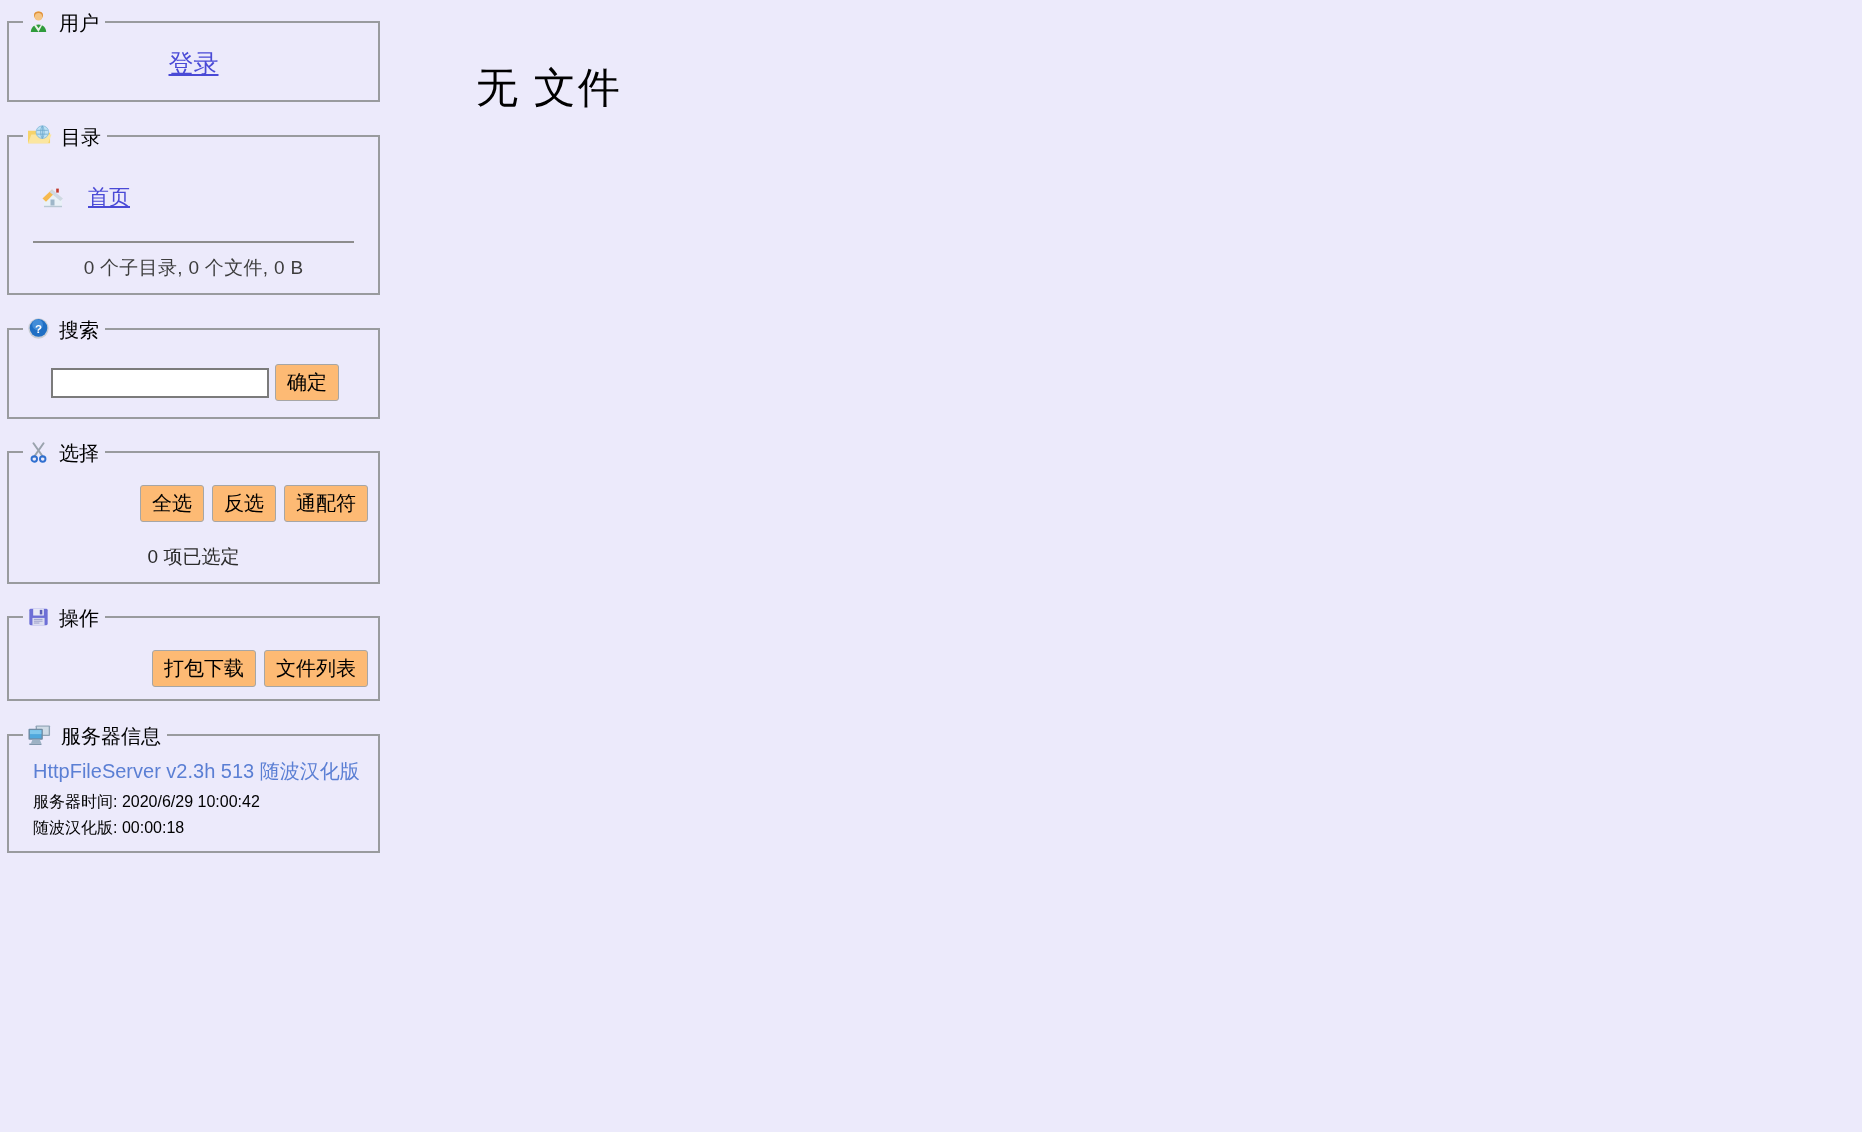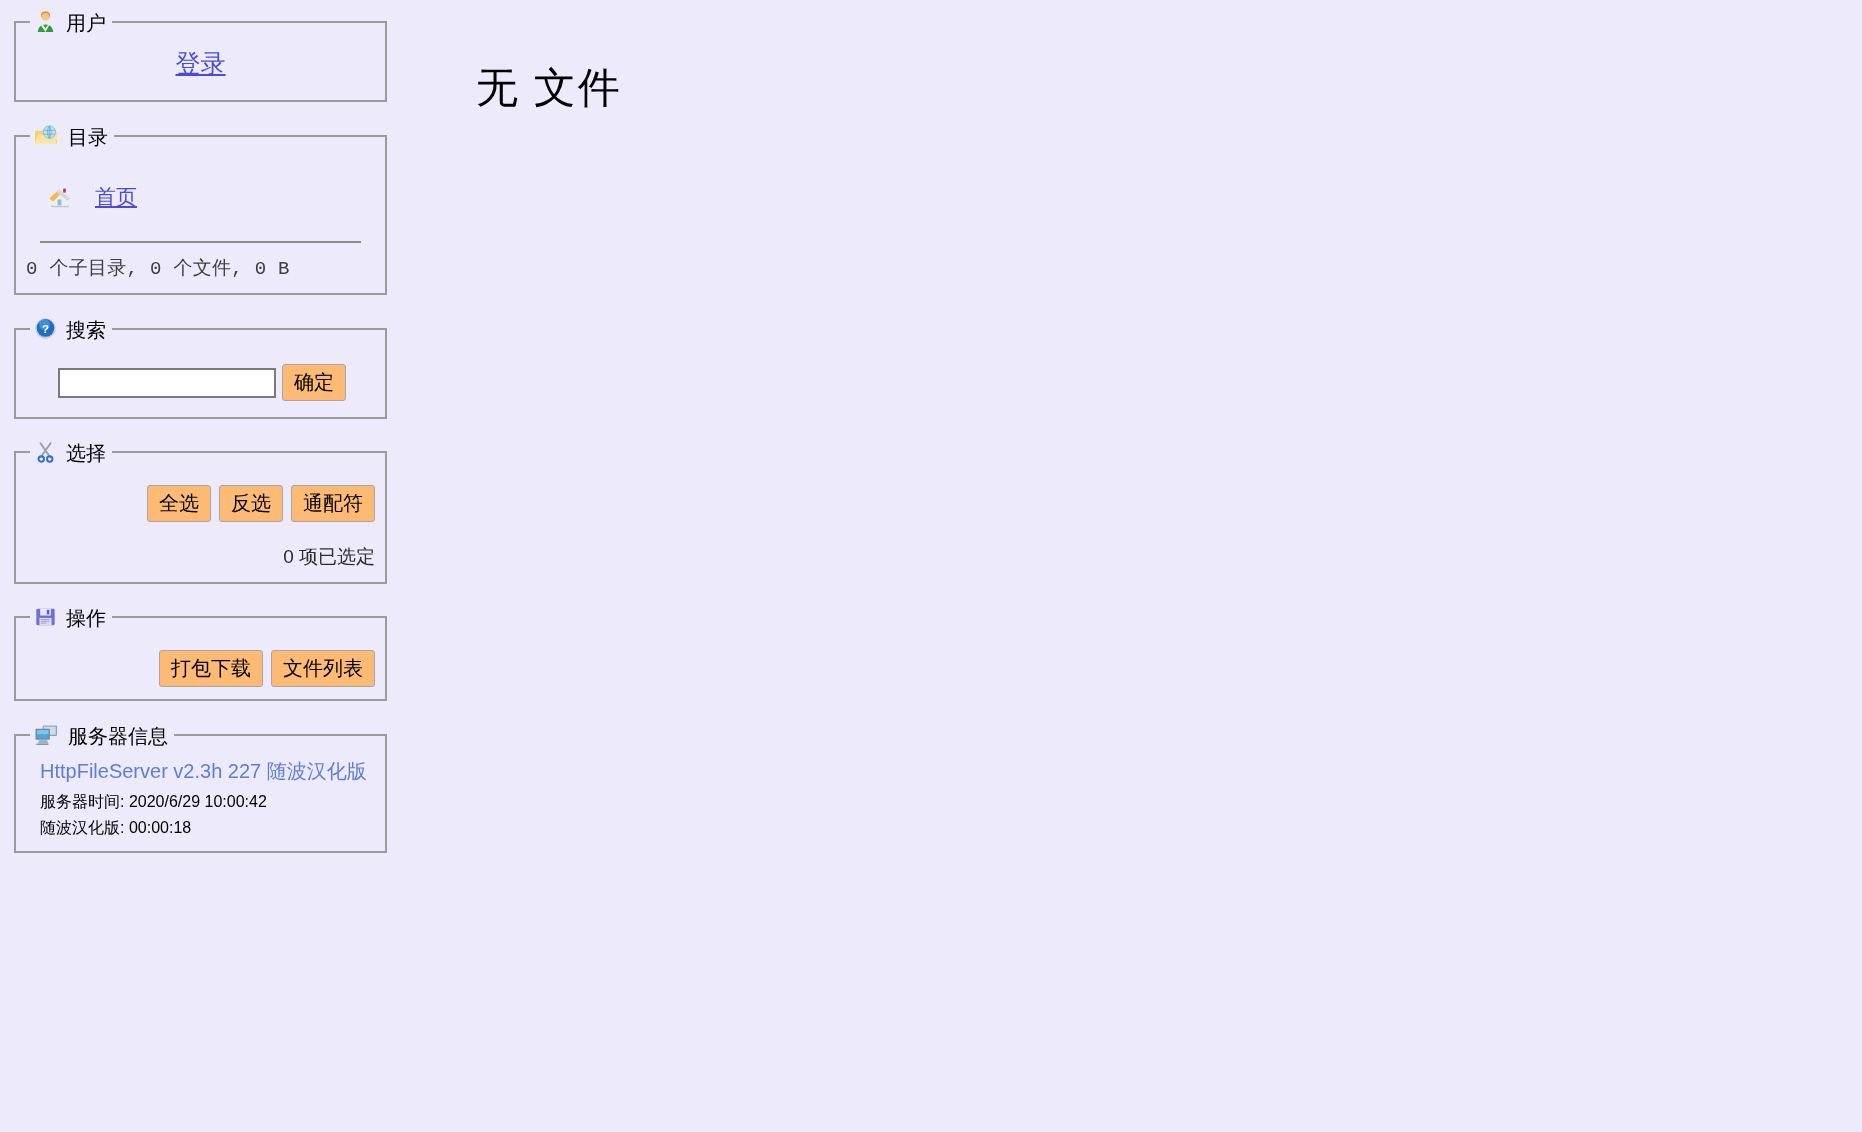--- a/index.html
+++ b/index.html
@@ -20,21 +20,21 @@
     display: flex;
     align-items: flex-start;
     width: 1862px;
     height: 1132px;
   }
 
   
   #sidebar {
     width: 392px;
     flex: 0 0 392px;
-    padding: 10px 0 0 14px;
+    padding: 10px 0 0 7px;
     box-sizing: border-box;
   }
 
   fieldset.panel {
     border: 2px solid #999b9e;
     margin: 0 0 22px 0;
     padding: 0 10px 12px 10px;
     background: transparent;
     box-sizing: border-box;
     width: 373px;
@@ -78,24 +78,23 @@
     padding: 30px 0 0 22px;
   }
   .folder-row a.link { font-size: 21px; }
   .panel-divider {
     border-top: 2px solid #8d8d8d;
     margin: 30px 14px 0 14px;
   }
   .panel-stat {
     font-size: 19px;
     color: #3d3d3d;
-    text-align: left;
+    text-align: center;
     padding-top: 12px;
     letter-spacing: 0.3px;
-    font-family: Liberation Mono, monospace;
   }
 
   
   .search-row {
     display: flex;
     align-items: center;
     justify-content: flex-start;
     gap: 6px;
     padding: 14px 0 4px 32px;
   }
@@ -125,21 +124,21 @@
   }
 
   .btn-row {
     display: flex;
     justify-content: flex-end;
     gap: 8px;
     padding: 12px 0 0 0;
   }
 
   .select-count {
-    text-align: right;
+    text-align: center;
     font-size: 19px;
     color: #2c2c2c;
     padding-top: 22px;
   }
 
   
   #server-panel { padding-bottom: 10px; }
   #server-panel .panel-body {
     text-align: left;
     padding: 12px 0 0 14px;
@@ -305,21 +304,21 @@
             <rect x="1.5" y="6" width="15" height="11.5" rx="1" fill="#6f8ba3"></rect>
             <rect x="3" y="7.4" width="12" height="8.6" fill="#4fa8dd"></rect>
             <path d="M3 7.4h12v4.2H3z" fill="#7fc7ec"></path>
             <path d="M5.6 17.5h7.8l1.6 3.8H4z" fill="#9db2c4"></path>
             <rect x="2.2" y="21.3" width="13" height="1.6" rx="0.6" fill="#8097ab"></rect>
           </svg>
         </span>
         <span class="legend-text">服务器信息</span>
       </legend>
       <div class="panel-body">
-        <a class="server-version">HttpFileServer v2.3h 227 随波汉化版</a>
+        <a class="server-version">HttpFileServer v2.3h 513 随波汉化版</a>
         <div class="server-line">服务器时间: 2020/6/29 10:00:42</div>
         <div class="server-line">随波汉化版: 00:00:18</div>
       </div>
     </fieldset>
 
   </div>
 
   <div id="main">
     <h1 id="main-title">无 文件</h1>
   </div>

